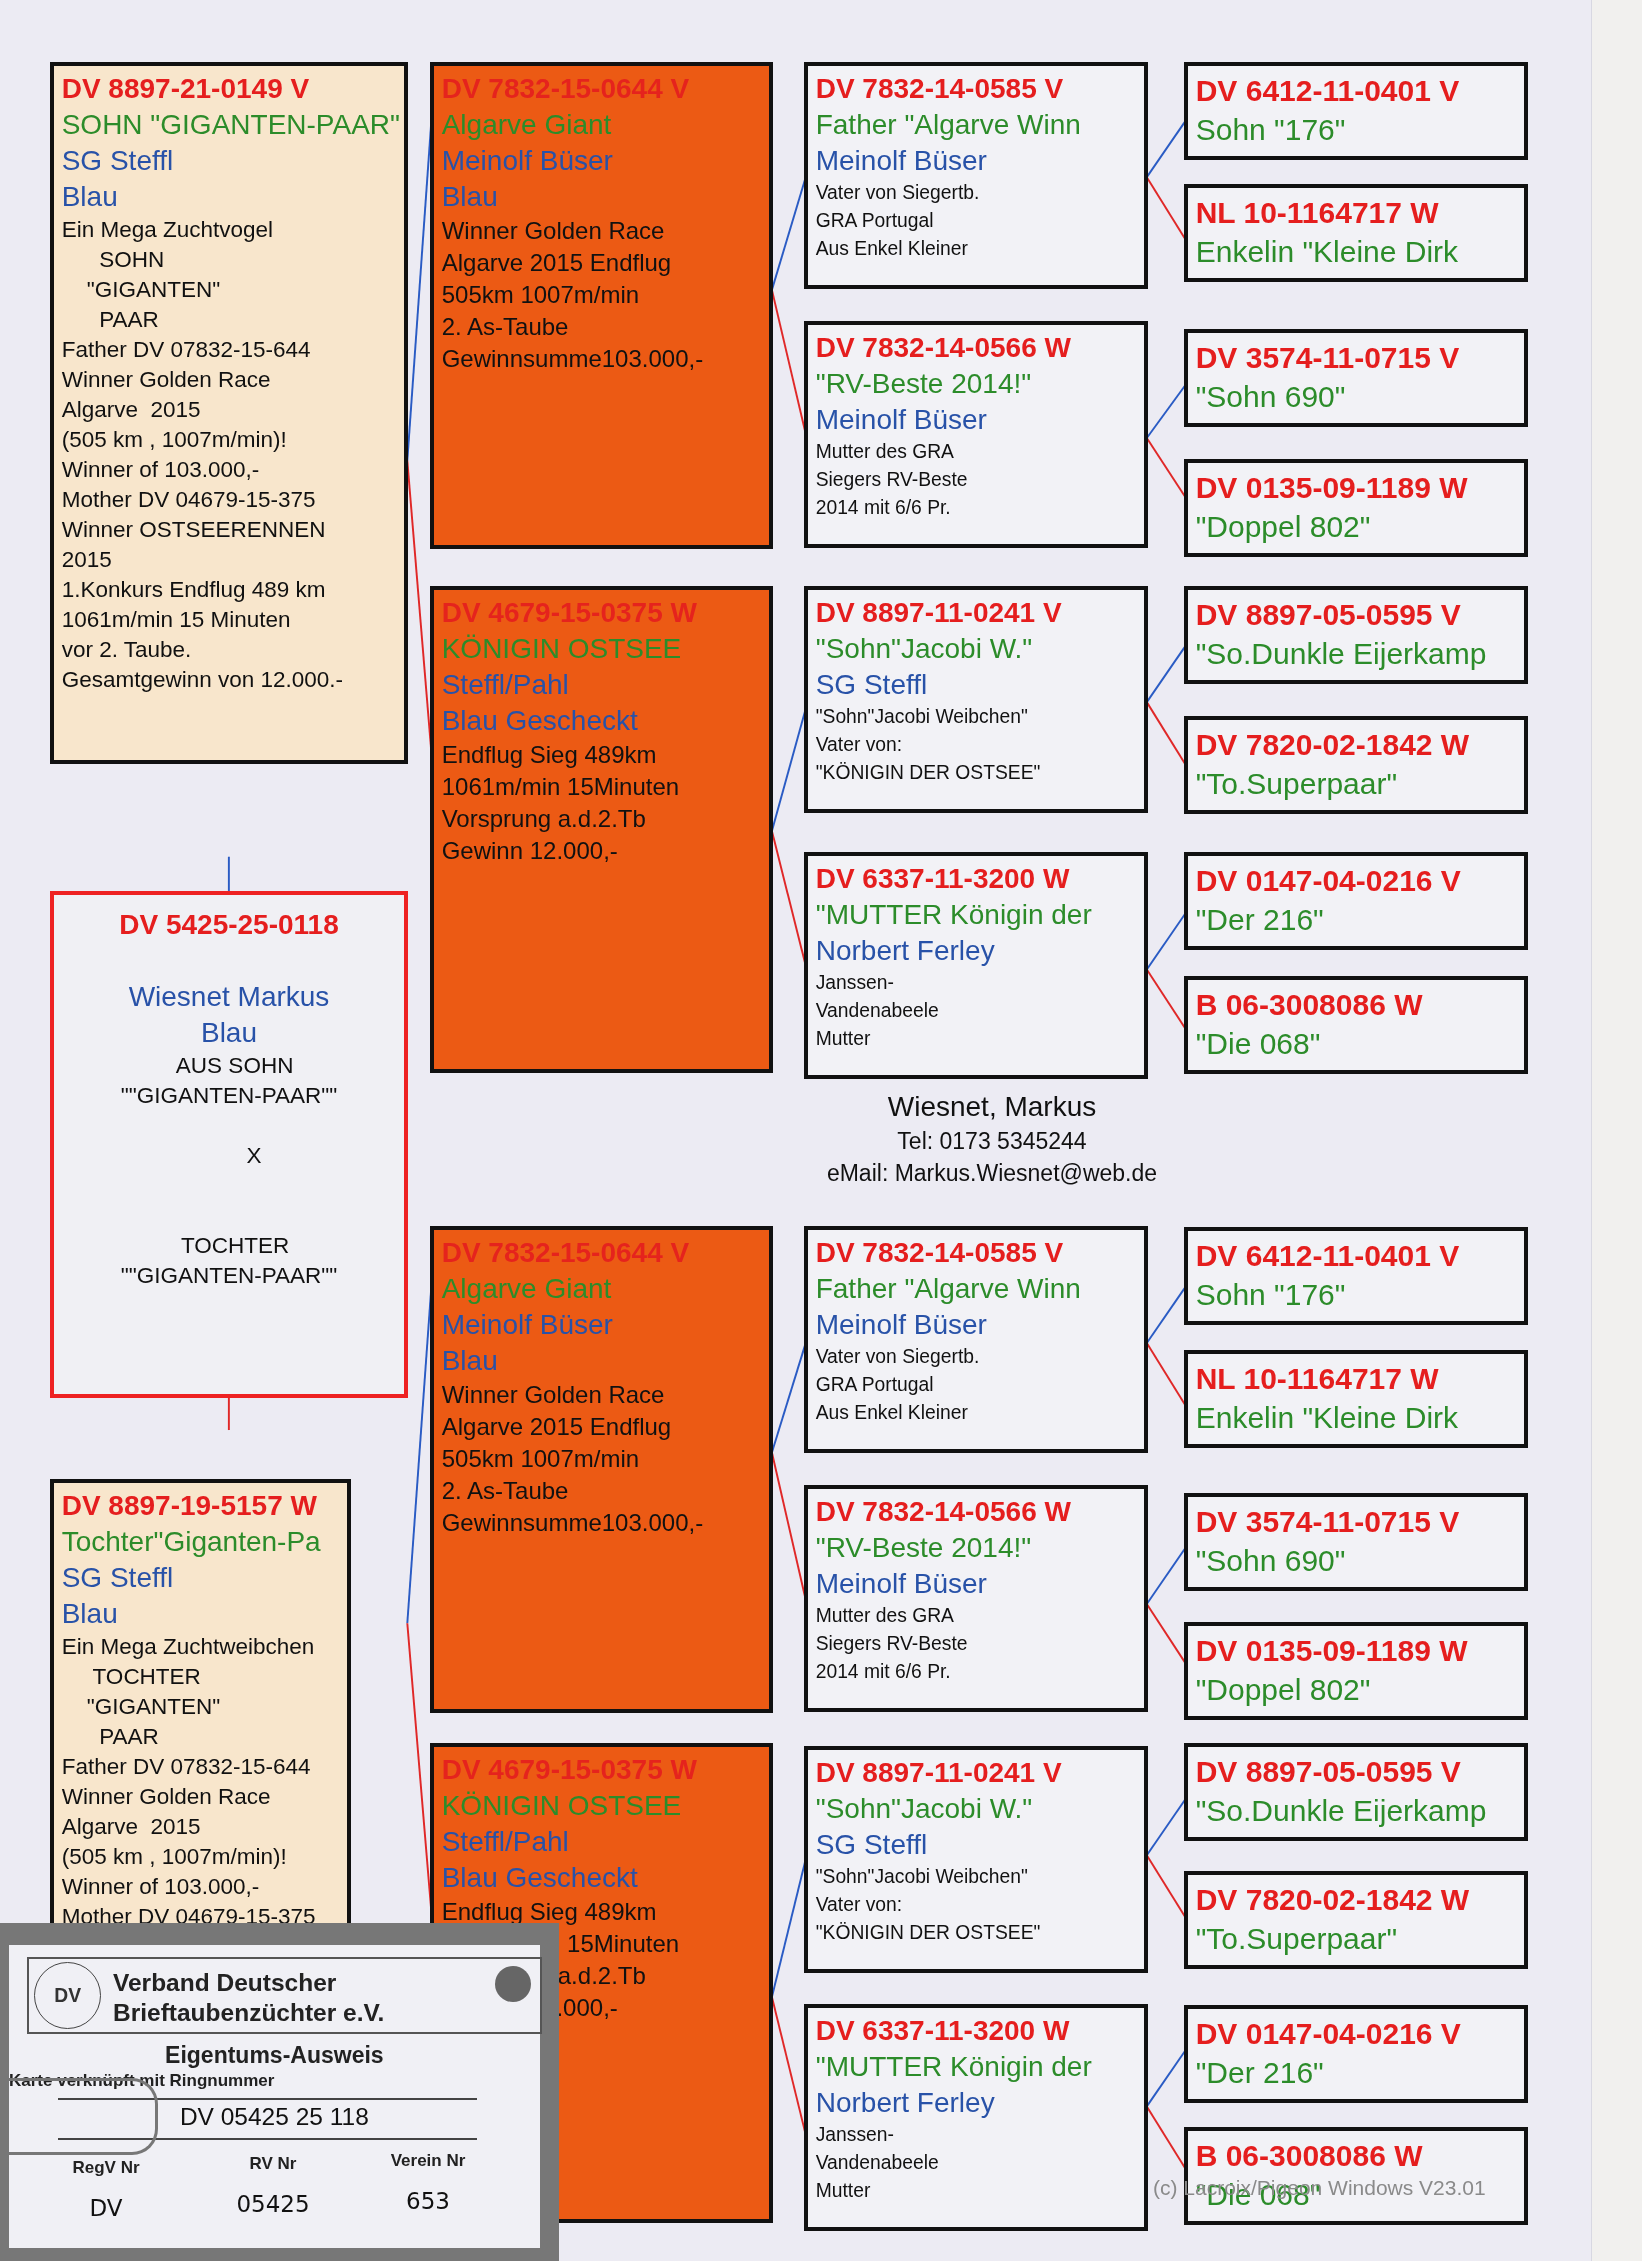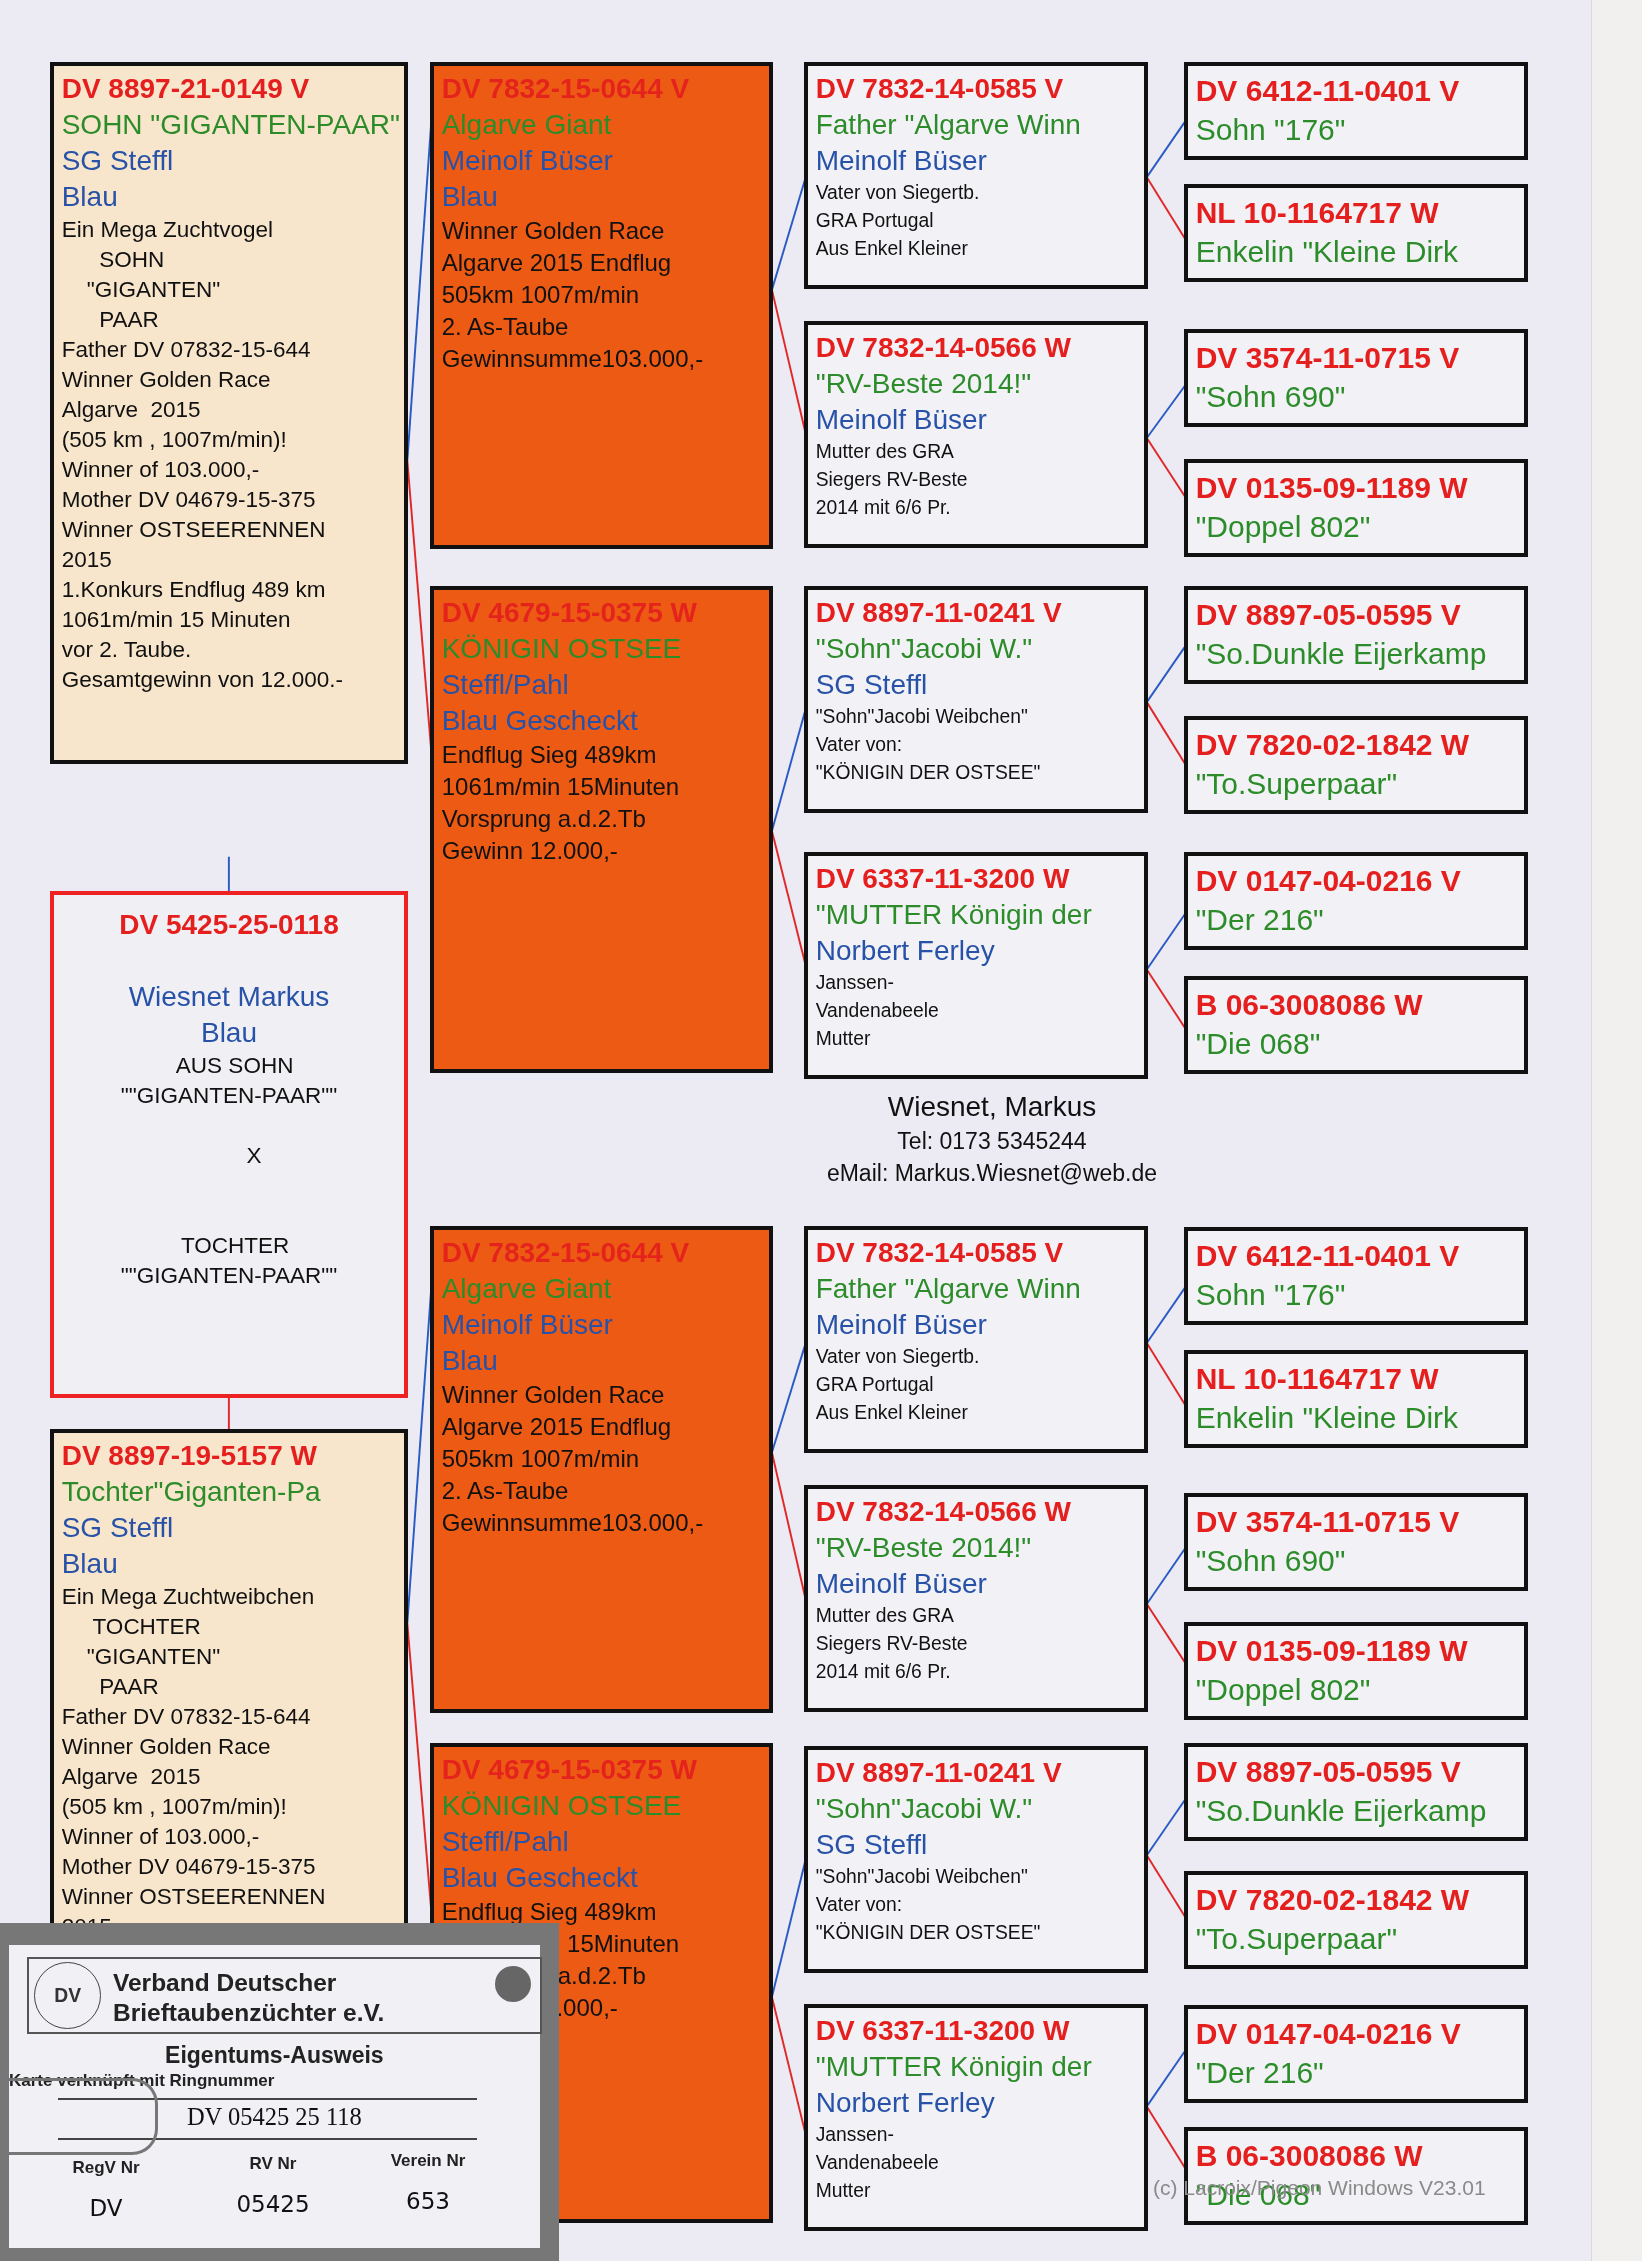--- a/index.html
+++ b/index.html
@@ -31,21 +31,21 @@
   .copyright { position:absolute; left:1153px; top:2176px; font-size:21px; color:#8a8a8a; white-space:nowrap; }
   
   .card { position:absolute; left:0; top:1923px; width:559px; height:338px; background:#777; box-sizing:border-box; padding:22px 19.3px 13px 9px; }
   .card-inner { background:#f0f0f5; width:100%; height:100%; position:relative; box-sizing:border-box; }
   .card-header { position:absolute; left:18px; top:11.6px; width:515px; height:77px; border:2.6px solid #555; box-sizing:border-box; }
   .card-logo { position:absolute; left:5.2px; top:3.9px; width:67px; height:67px; border-radius:50%; border:1.9px solid #444; box-sizing:border-box; display:flex; align-items:center; justify-content:center; font-weight:bold; font-size:19.3px; color:#333; }
   .card-org { position:absolute; left:84px; top:9px; font-size:24.5px; line-height:30px; font-weight:bold; color:#222; white-space:pre; }
   .card-emblem { position:absolute; right:9px; top:7.7px; width:36px; height:36px; border-radius:50%; background:#666; }
   .card-title { position:absolute; left:0; width:100%; top:97px; text-align:center; font-size:23px; font-weight:bold; color:#222; }
   .card-sub { position:absolute; left:0; width:100%; top:126px; text-align:left; font-size:17px; font-weight:bold; color:#222; }
-  .card-ring { position:absolute; left:0; width:100%; top:158px; text-align:center; font-size:24.5px; color:#111; font-family:Liberation Serif, serif; }
+  .card-ring { position:absolute; left:0; width:100%; top:158px; text-align:center; font-size:24.5px; color:#111; font-family:Liberation Sans, sans-serif; }
   .card-rule { position:absolute; height:1.9px; background:#444; }
   .card-col { position:absolute; text-align:center; width:116px; }
   .card-col .lbl { font-size:17px; font-weight:bold; color:#222; }
   .card-col .val { font-size:23px; color:#111; margin-top:17px; font-family:"DejaVu Sans", sans-serif; }
   .clip { position:absolute; left:0; top:2078px; width:155px; height:71px; border:3.2px solid #777; border-left:none; border-radius:0 26px 26px 0; }
 </style>
 </head>
 <body>
 
 <div class="page-edge"></div>
@@ -119,21 +119,21 @@
   <div class="note">  AUS SOHN
 ""GIGANTEN-PAAR""
 
         X
 
 
   TOCHTER
 ""GIGANTEN-PAAR""</div>
 </div>
 
-<div class="box cream" style="left:50px;top:1429px;width:358px;height:515px;">
+<div class="box cream" style="left:50px;top:1479px;width:301px;height:515px;">
   <div class="ring">DV 8897-19-5157 W</div>
   <div class="name">Tochter"Giganten-Pa</div>
   <div class="breeder">SG Steffl</div>
   <div class="color">Blau</div>
   <div class="note">Ein Mega Zuchtweibchen
      TOCHTER
     "GIGANTEN"
       PAAR
 Father DV 07832-15-644
 Winner Golden Race

